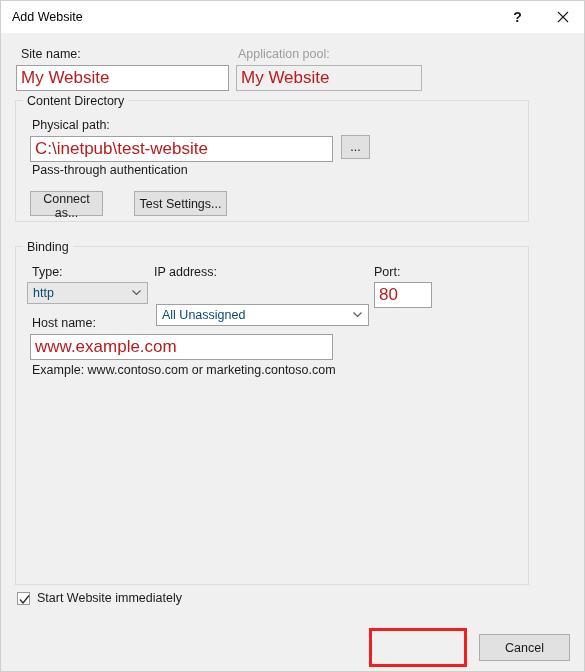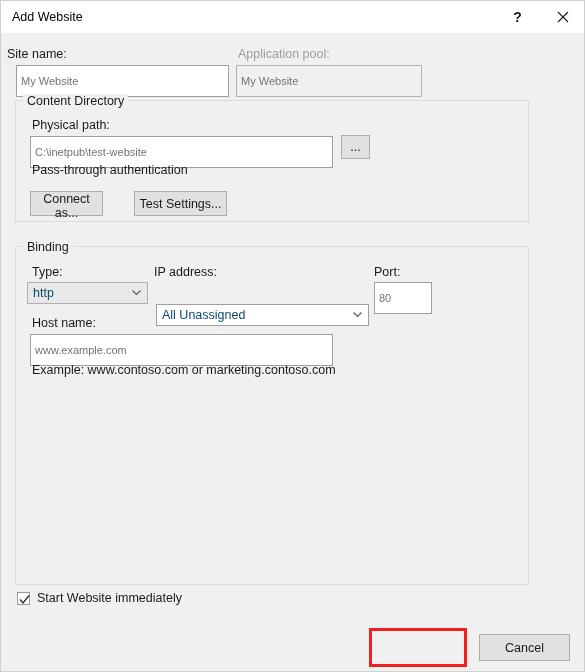--- a/index.html
+++ b/index.html
@@ -63,24 +63,24 @@
     color: #1a1a1a;
     white-space: nowrap;
   }
   .lbl.disabled { color: #9d9d9d; }
   .txt {
     position: absolute;
     box-sizing: border-box;
     background: #ffffff;
     border: 1px solid #a0a0a0;
     font-family: "Liberation Sans", sans-serif;
-    font-size: 11px;
-    color: #737373;
+    font-size: 17px;
+    color: #b91c1c;
     padding: 0 0 0 4px;
-    height: 32px;
+    height: 26px;
     line-height: 20px;
     outline: none;
   }
   .txt.filled {
     background: #f0f0f0;
     border: 1px solid #b4b4b4;
   }
   .btn {
     position: absolute;
     box-sizing: border-box;
@@ -214,21 +214,21 @@
     <button class="tb-btn tb-close">
       <span>
         <svg width="12" height="12" viewBox="0 0 12 12">
           <line x1="1" y1="1" x2="11" y2="11" stroke="#1b1b1b" stroke-width="1.1"></line>
           <line x1="11" y1="1" x2="1" y2="11" stroke="#1b1b1b" stroke-width="1.1"></line>
         </svg>
       </span>
     </button>
   </div>
 
-  <div class="lbl" style="left:6px; top:46px;">Site name:</div>
+  <div class="lbl" style="left:20px; top:46px;">Site name:</div>
   <input class="txt" style="left: 15px; top: 64px; width: 213px;" type="text" value="My Website">
 
   <div class="lbl disabled" style="left:237px; top:46px;">Application pool:</div>
   <input class="txt filled" style="left: 235px; top: 64px; width: 186px;" type="text" readonly="" value="My Website">
 
   <div class="group" style="left:14px; top:99px; width:514px; height:122px;"></div>
   <div class="group-title" style="left:22px; top:93px;">Content Directory</div>
 
   <div class="lbl" style="left:31px; top:117px;">Physical path:</div>
   <input class="txt" style="left: 29px; top: 135px; width: 303px;" type="text" value="C:\inetpub\test-website">

